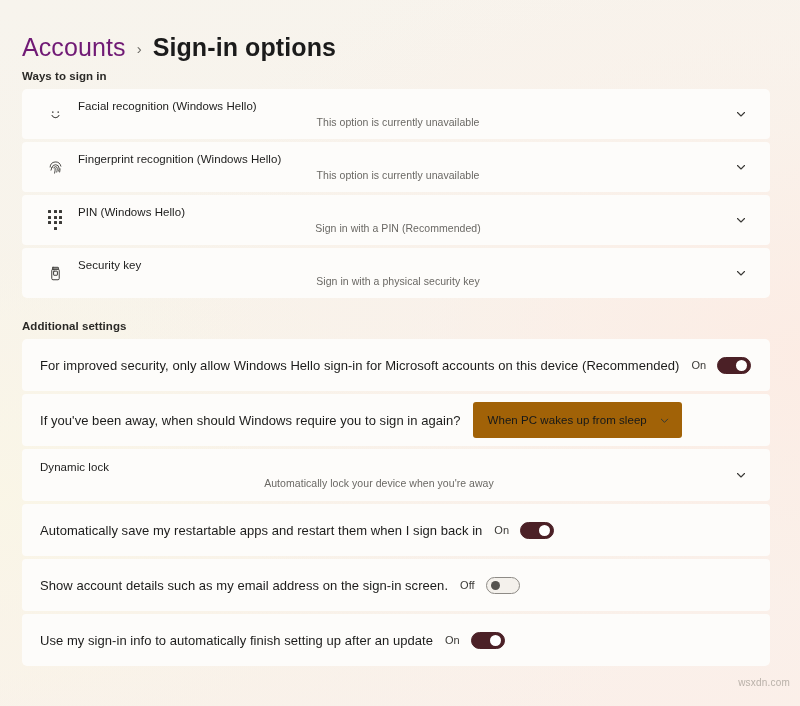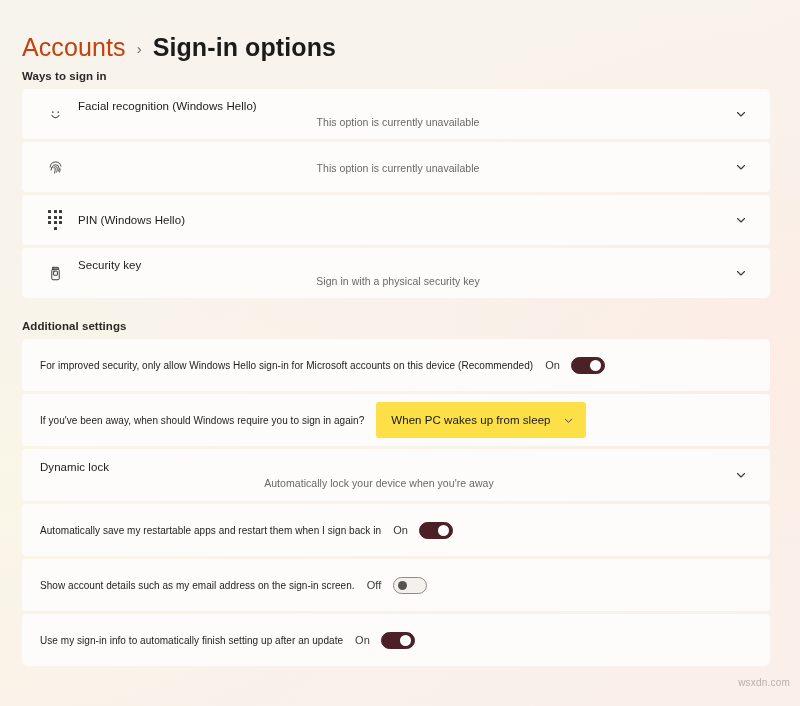--- a/index.html
+++ b/index.html
@@ -39,21 +39,21 @@
   
   .breadcrumb {
     display: flex;
     align-items: center;
     gap: 10px;
     padding: 38px 0 0 22px;
     height: 56px;
   }
   .bc-parent {
     font-size: 25px;
-    color: #c2410c;
+    color: #701a75;
     font-weight: 400;
     letter-spacing: 0.1px;
   }
   .bc-sep {
     font-size: 15px;
     color: #6d6b66;
     padding: 0 1px;
     transform: translateY(1px);
   }
   .bc-current {
@@ -117,21 +117,21 @@
   .card-sub {
     font-size: 10.5px;
     color: #6a6864;
     line-height: 14px;
     margin-top: 1px;
     letter-spacing: 0.05px;
     text-align: center;
   }
 
   .card-label-single {
-    font-size: 10px;
+    font-size: 13px;
     color: #1c1c1b;
     letter-spacing: 0.05px;
   }
 
   
   .chevron {
     width: 26px;
     min-width: 26px;
     height: 26px;
     display: flex;
@@ -183,21 +183,21 @@
     width: 9px; height: 9px;
     background: #55534f;
     border-radius: 50%;
     position: absolute;
     top: 3px;
     left: 4px;
   }
 
   
   .dropdown {
-    background: #fde047;
+    background: #a16207;
     height: 36px;
     border-radius: 3px;
     display: flex;
     align-items: center;
     padding: 0 9px 0 15px;
     gap: 10px;
     margin-left: 12px;
     flex: 0 0 auto;
     min-width: 190px;
     justify-content: space-between;
@@ -274,20 +274,21 @@
         <svg width="19" height="19" viewBox="0 0 24 24" fill="none" stroke="currentColor" stroke-width="1.15" stroke-linecap="round">
           <path d="M5.2 11.4a6.9 6.9 0 0 1 13.6-1.1"></path>
           <path d="M7.6 12.1a4.5 4.5 0 0 1 8.9.6c0 1.3-.15 2.6-.45 3.8"></path>
           <path d="M9.9 12.5a2.2 2.2 0 0 1 4.3.5c0 1.7-.2 3.3-.6 4.8"></path>
           <path d="M6.4 15.4c.45-1 .7-2.1.7-3.2"></path>
           <path d="M11.6 13.1c0 2.1-.2 4.1-.7 6"></path>
           <path d="M17.7 13.6c0 1.4-.15 2.8-.45 4.1"></path>
         </svg>
       </span>
       <span class="card-text">
+        <span class="card-title" style="display:block;">Fingerprint recognition (Windows Hello)</span>
         <span class="card-sub" style="display:block;">This option is currently unavailable</span>
       </span>
       <span class="chevron">
         <svg width="12" height="12" viewBox="0 0 24 24" fill="none" stroke="currentColor" stroke-width="2.2" stroke-linecap="round" stroke-linejoin="round">
             <polyline points="5 9 12 16 19 9"></polyline>
           </svg>
       </span>
     </div>
 
     <div class="card expandable">
@@ -302,20 +303,21 @@
           <i></i>
             <i></i>
             <i></i>
           <i class="spacer"></i>
             <i></i>
             <i class="spacer"></i>
         </span>
       </span>
       <span class="card-text">
         <span class="card-title" style="display:block;">PIN (Windows Hello)</span>
+        <span class="card-sub" style="display:block;">Sign in with a PIN (Recommended)</span>
       </span>
       <span class="chevron">
         <svg width="12" height="12" viewBox="0 0 24 24" fill="none" stroke="currentColor" stroke-width="2.2" stroke-linecap="round" stroke-linejoin="round">
             <polyline points="5 9 12 16 19 9"></polyline>
           </svg>
       </span>
     </div>
 
     <div class="card expandable">
       <span class="card-icon">

